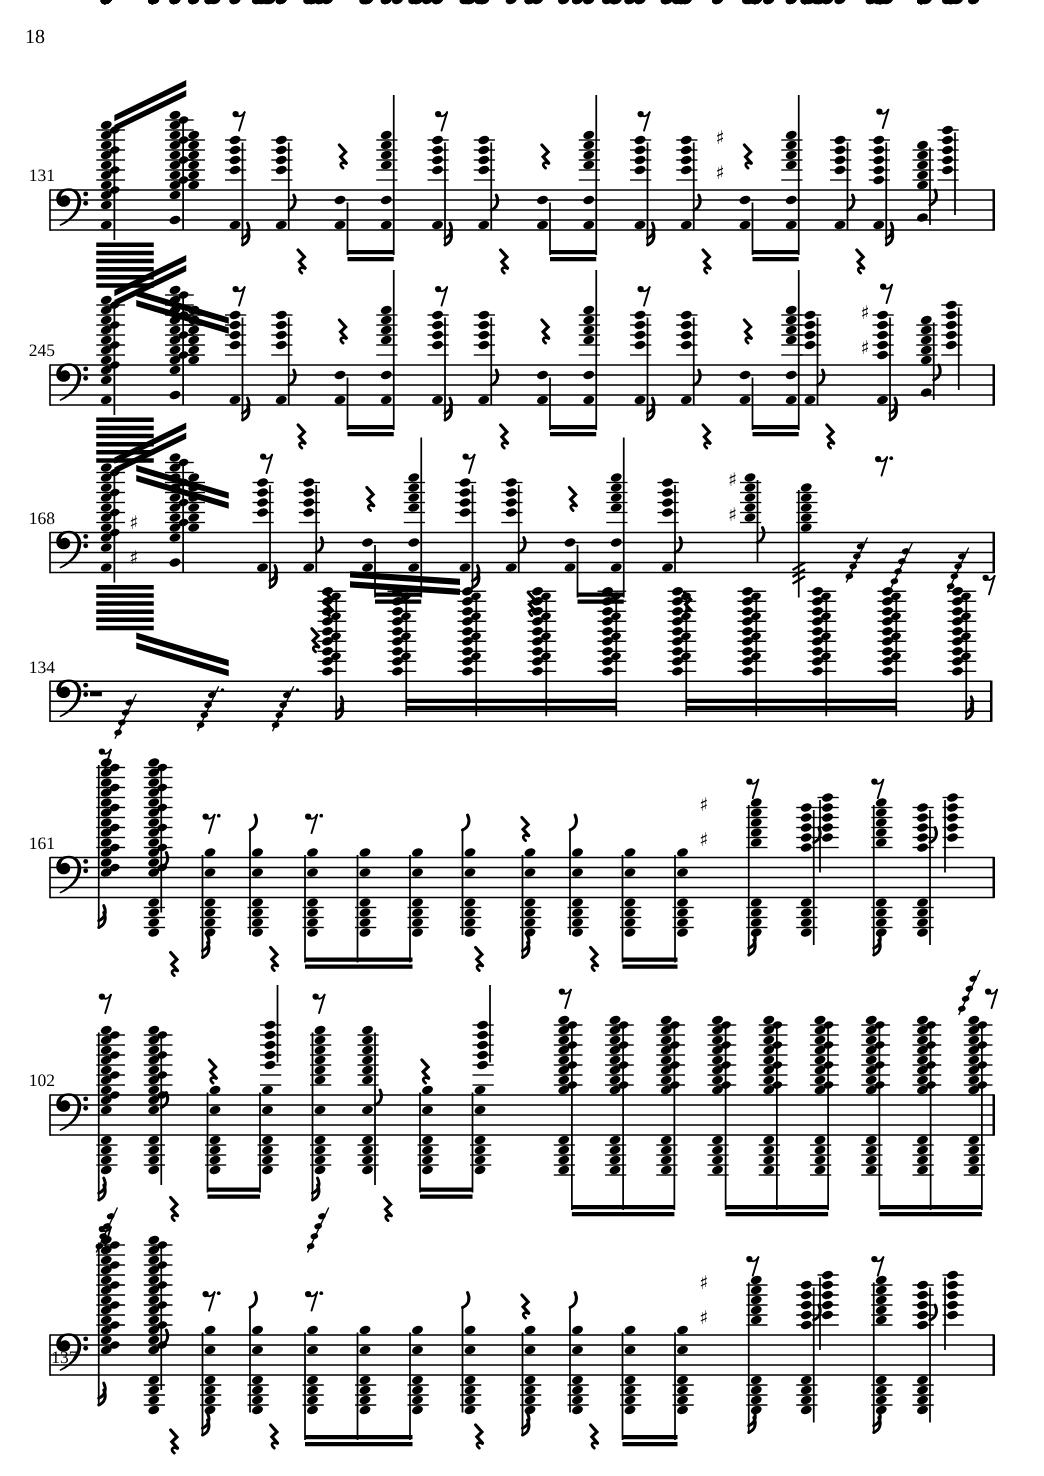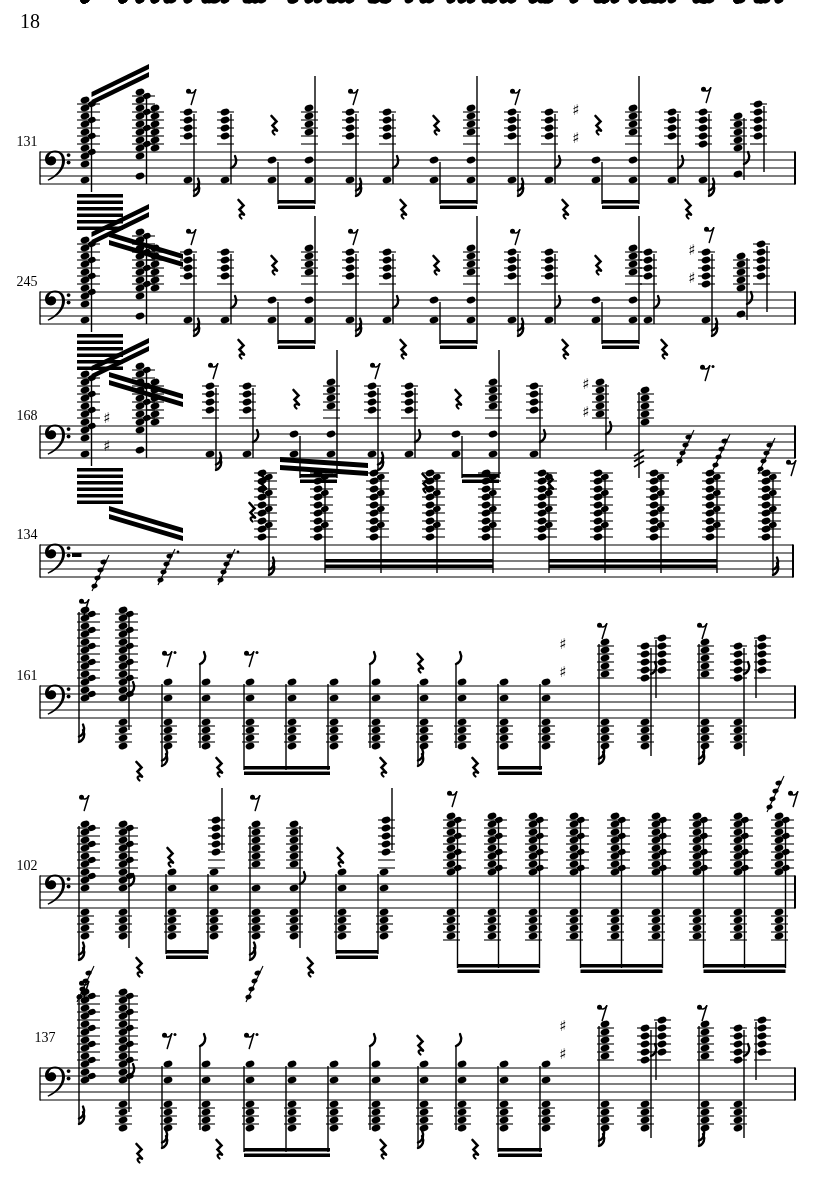--- a/index.html
+++ b/index.html
@@ -1,33 +1,33 @@
 <!DOCTYPE html>
 <html><head>
 <meta charset="utf-8">
 <style>
   html,body{margin:0;padding:0;background:#e8e8e8;}
   #page{position:relative;width:835px;height:1181px;background:#ffffff;overflow:hidden;
         font-family:"Liberation Serif","DejaVu Serif",serif;}
-  .pagenum{position:absolute;left:20px;top:10px;font-size:20px;color:#000;}
-  .mnum{position:absolute;left:10px;width:34px;font-size:14px;color:#000;text-align:center;}
+  .pagenum{position:absolute;left:20px;top:21px;font-size:16px;color:#000;}
+  .mnum{position:absolute;left:10px;width:34px;font-size:14px;color:#000;text-align:right;}
   svg{position:absolute;left:0;top:0;}
 </style>
 </head>
 <body>
 
 <div id="page">
   <div class="pagenum">18</div>
   <div class="mnum" id="m0" style="top: 134px;">131</div>
   <div class="mnum" id="m1" style="top: 274px;">245</div>
   <div class="mnum" id="m2" style="top: 408px;">168</div>
   <div class="mnum" id="m3" style="top: 527px;">134</div>
   <div class="mnum" id="m4" style="top: 668px;">161</div>
   <div class="mnum" id="m5" style="top: 858px;">102</div>
-  <div class="mnum" id="m6" style="top: 1030px; margin-left: 18px;">137</div>
+  <div class="mnum" id="m6" style="top: 1079px; margin-left: 18px;">137</div>
 <svg width="835" height="1181" viewBox="0 0 835 1181">
       <g>
         <line x1="40" y1="152" x2="795" y2="152" stroke="#000000" stroke-width="1.1"></line>
         <line x1="40" y1="160" x2="795" y2="160" stroke="#000000" stroke-width="1.1"></line>
         <line x1="40" y1="168" x2="795" y2="168" stroke="#000000" stroke-width="1.1"></line>
         <line x1="40" y1="176" x2="795" y2="176" stroke="#000000" stroke-width="1.1"></line>
         <line x1="40" y1="184" x2="795" y2="184" stroke="#000000" stroke-width="1.1"></line>
         <line x1="40" y1="151.5" x2="40" y2="184.5" stroke="#000000" stroke-width="1.3"></line>
         <g transform="translate(45,150.5) scale(1.15)">
           <path d="M8.8,0 C3.6,0 0,3.2 0,7.6 C0,10.9 2.3,13 5.2,13 C7.8,13 9.7,11.2 9.7,8.8 C9.7,6.6 8.1,5 6,5 C4.8,5 3.8,5.5 3.2,6.3 C3.5,3.4 5.7,1.6 8.6,1.6 C12.4,1.6 14.8,4.6 14.8,9 C14.8,15.8 9.9,21.6 2.2,25.4 L2.8,26.4 C11.9,22.2 17.4,15.7 17.4,8.9 C17.4,3.6 13.9,0 8.8,0 Z" fill="#000000"></path>

